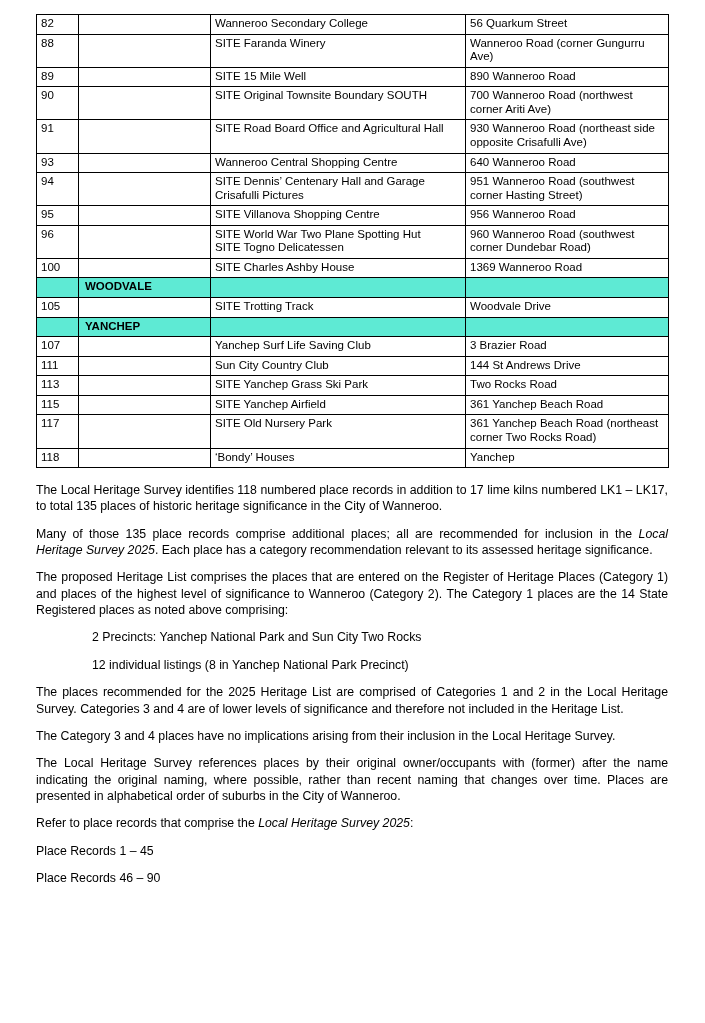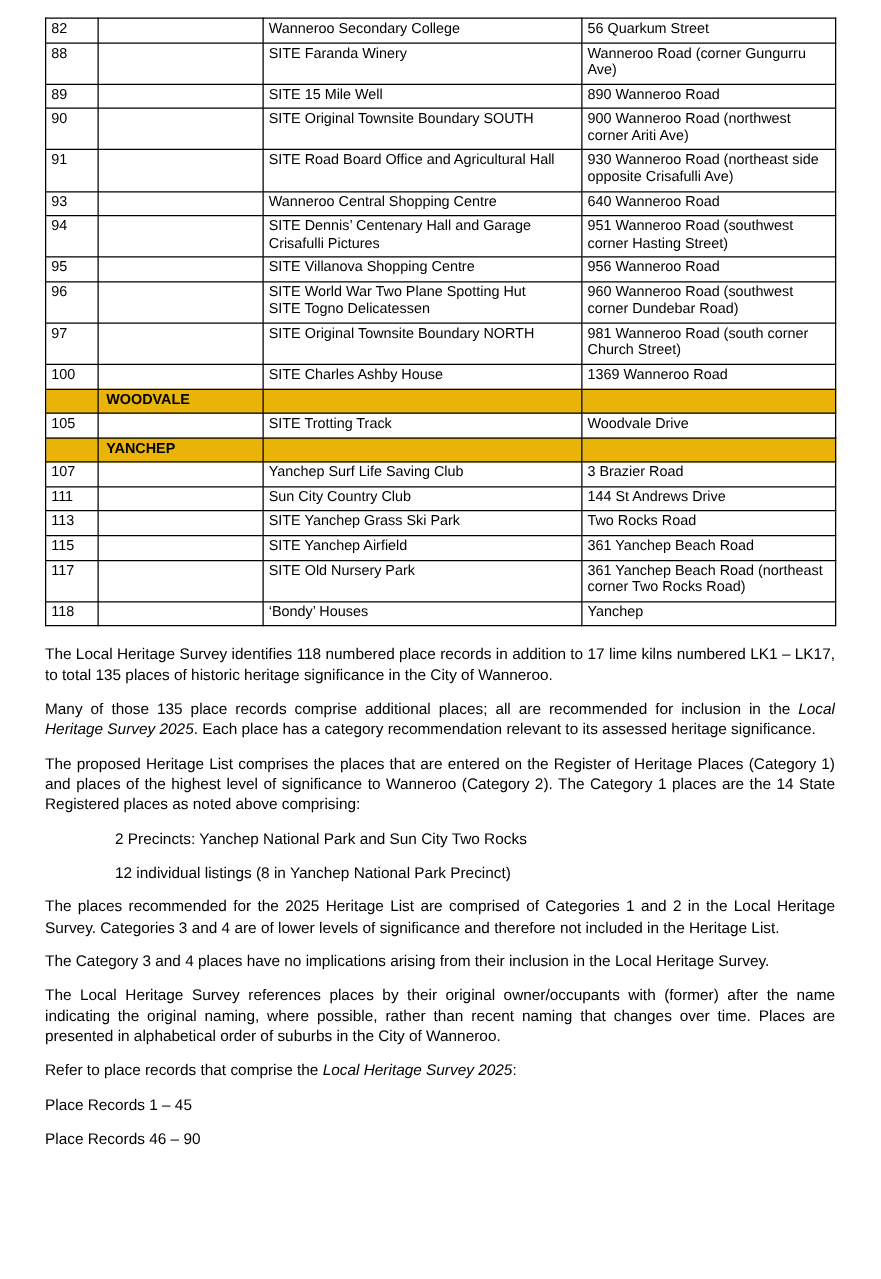--- a/index.html
+++ b/index.html
@@ -31,21 +31,21 @@
     border: 1px solid #000000;
     padding: 2px 4px 3px 4px;
     vertical-align: top;
     line-height: 1.18;
   }
   col.c-num { width: 42px; }
   col.c-suburb { width: 132px; }
   col.c-name { width: 255px; }
   col.c-addr { width: 203px; }
   tr.suburb td {
-    background: #eab308;
+    background: #5eead4;
   }
   tr.suburb td.suburb-name {
     font-weight: bold;
     padding-left: 6px;
   }
   td.num { padding-left: 5px; }
   .body-text {
     width: 632px;
     margin-top: 14px;
     font-size: 12.3px;
@@ -92,21 +92,21 @@
         <tr>
           <td class="num">89</td>
           <td></td>
           <td>SITE 15 Mile Well</td>
           <td>890 Wanneroo Road</td>
         </tr>
         <tr>
           <td class="num">90</td>
           <td></td>
           <td>SITE Original Townsite Boundary SOUTH</td>
-          <td>900 Wanneroo Road (northwest corner Ariti Ave)</td>
+          <td>700 Wanneroo Road (northwest corner Ariti Ave)</td>
         </tr>
         <tr>
           <td class="num">91</td>
           <td></td>
           <td>SITE Road Board Office and Agricultural Hall</td>
           <td>930 Wanneroo Road (northeast side opposite Crisafulli Ave)</td>
         </tr>
         <tr>
           <td class="num">93</td>
           <td></td>
@@ -123,26 +123,20 @@
           <td class="num">95</td>
           <td></td>
           <td>SITE Villanova Shopping Centre</td>
           <td>956 Wanneroo Road</td>
         </tr>
         <tr>
           <td class="num">96</td>
           <td></td>
           <td>SITE World War Two Plane Spotting Hut<br>SITE Togno Delicatessen</td>
           <td>960 Wanneroo Road (southwest corner Dundebar Road)</td>
-        </tr>
-        <tr>
-          <td class="num">97</td>
-          <td></td>
-          <td>SITE Original Townsite Boundary NORTH</td>
-          <td>981 Wanneroo Road (south corner Church Street)</td>
         </tr>
         <tr>
           <td class="num">100</td>
           <td></td>
           <td>SITE Charles Ashby House</td>
           <td>1369 Wanneroo Road</td>
         </tr>
         <tr class="suburb">
           <td class="num"></td>
           <td class="suburb-name">WOODVALE</td>

